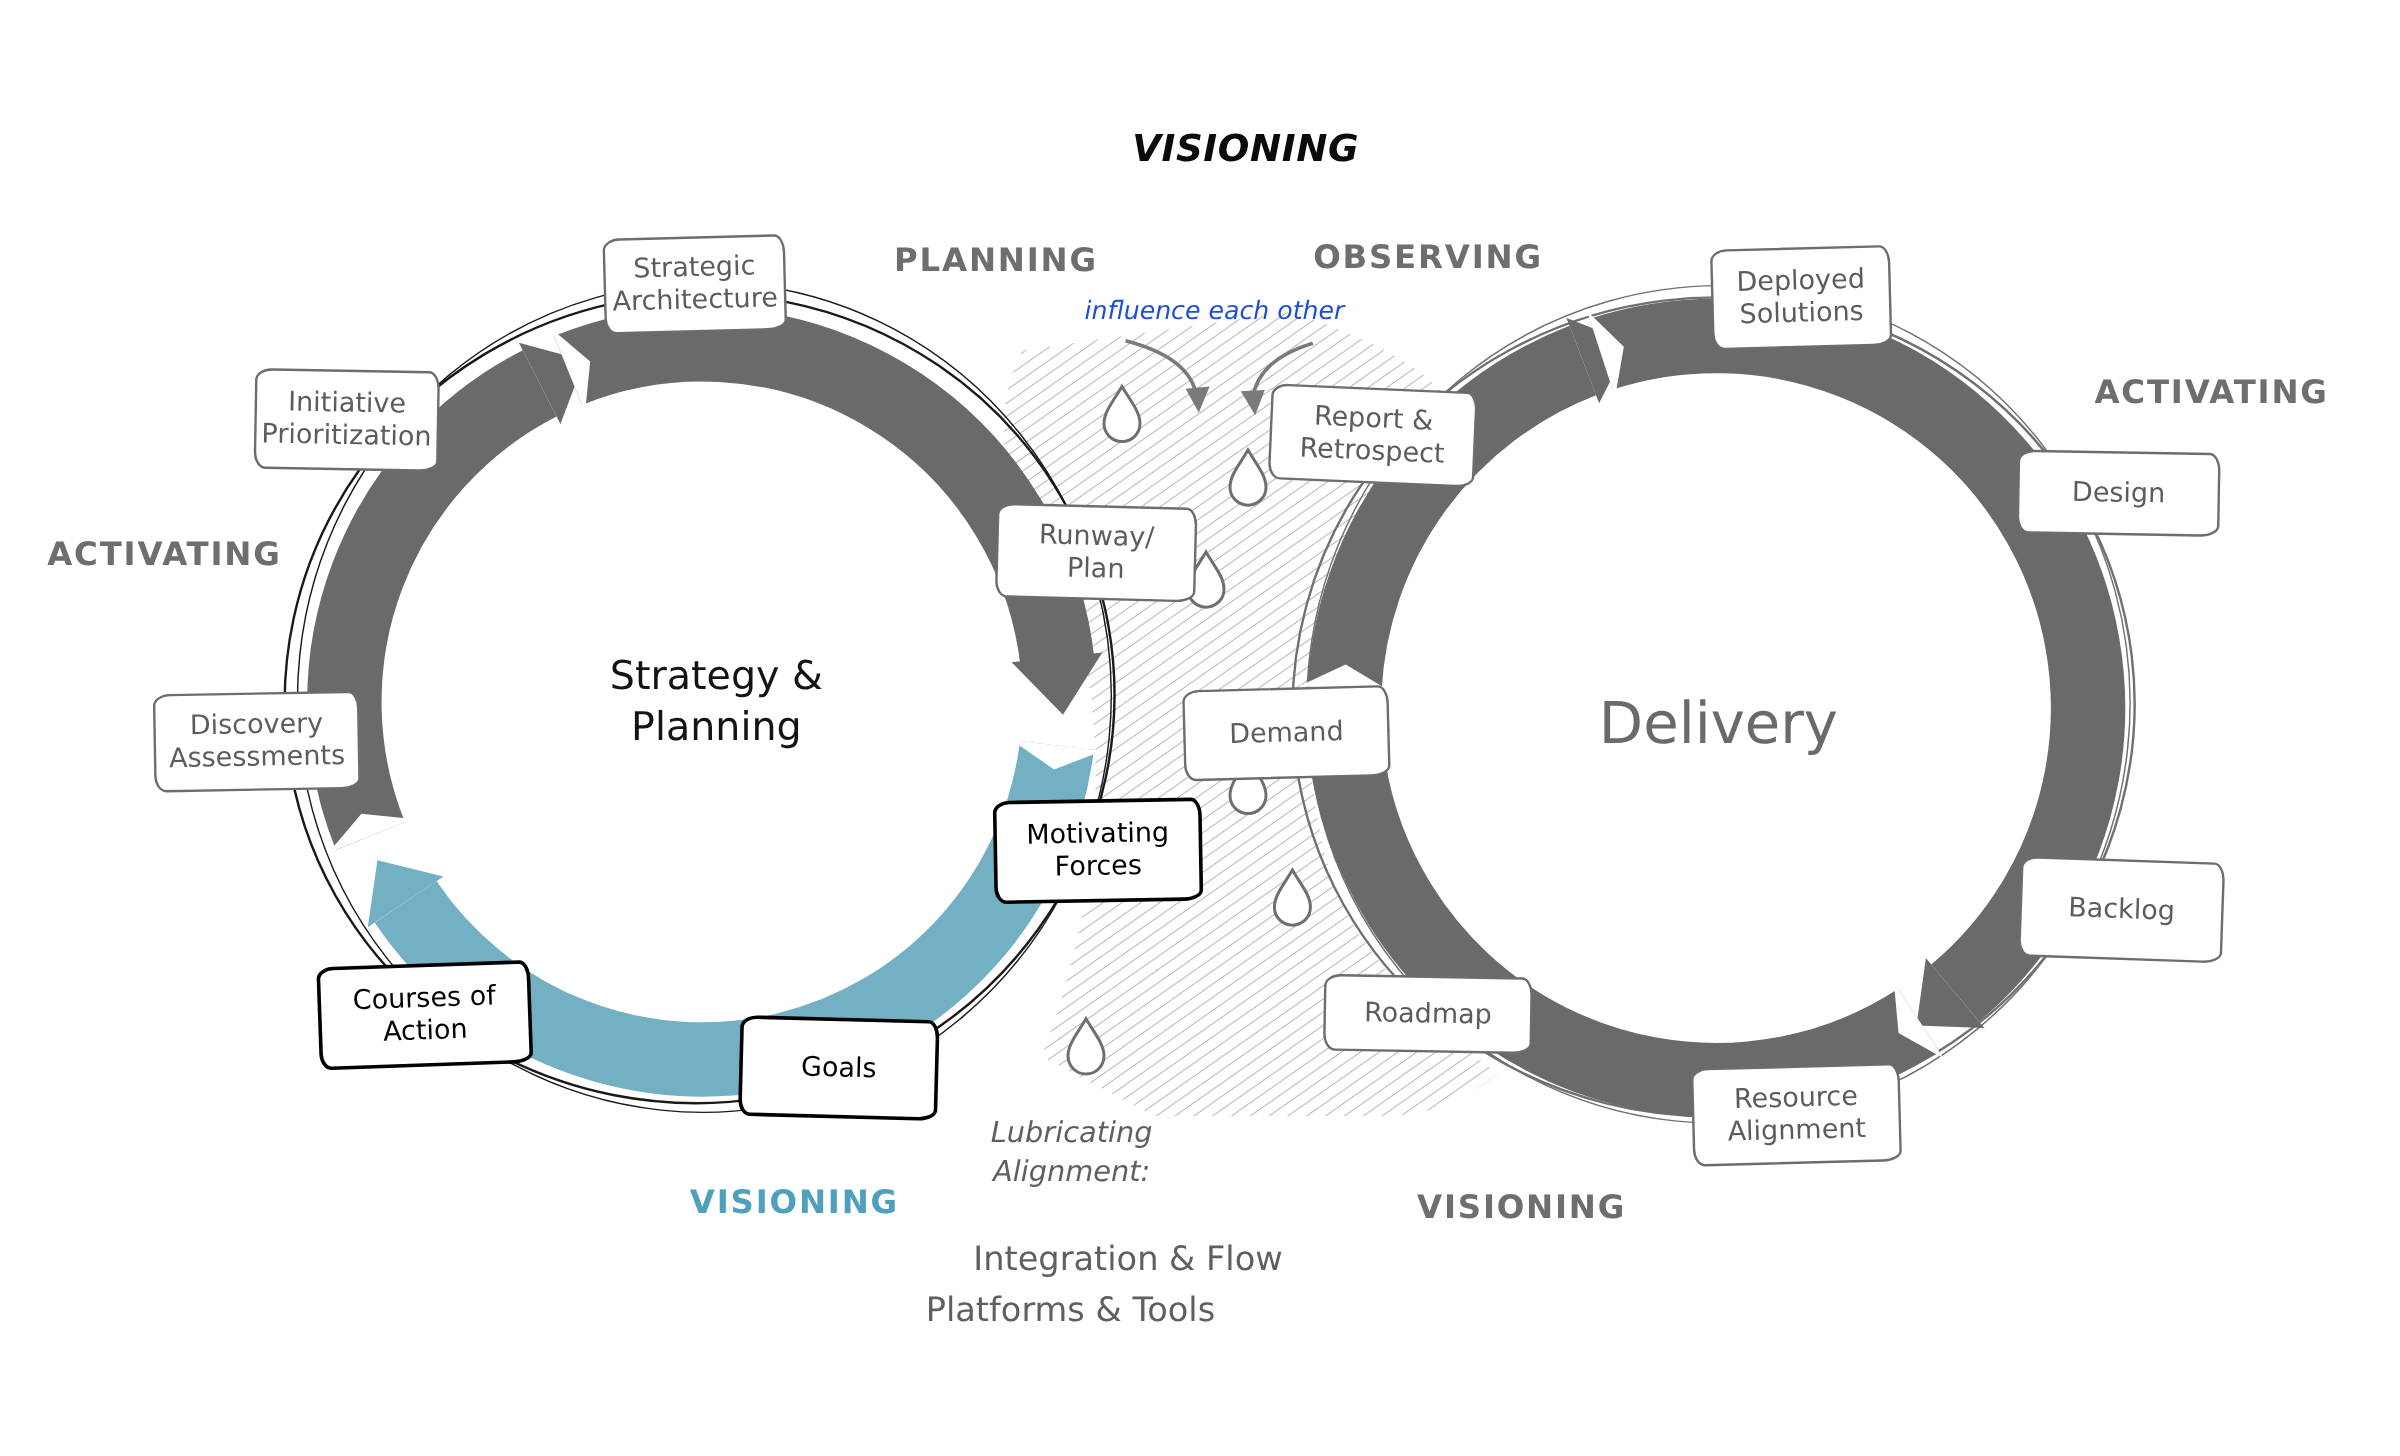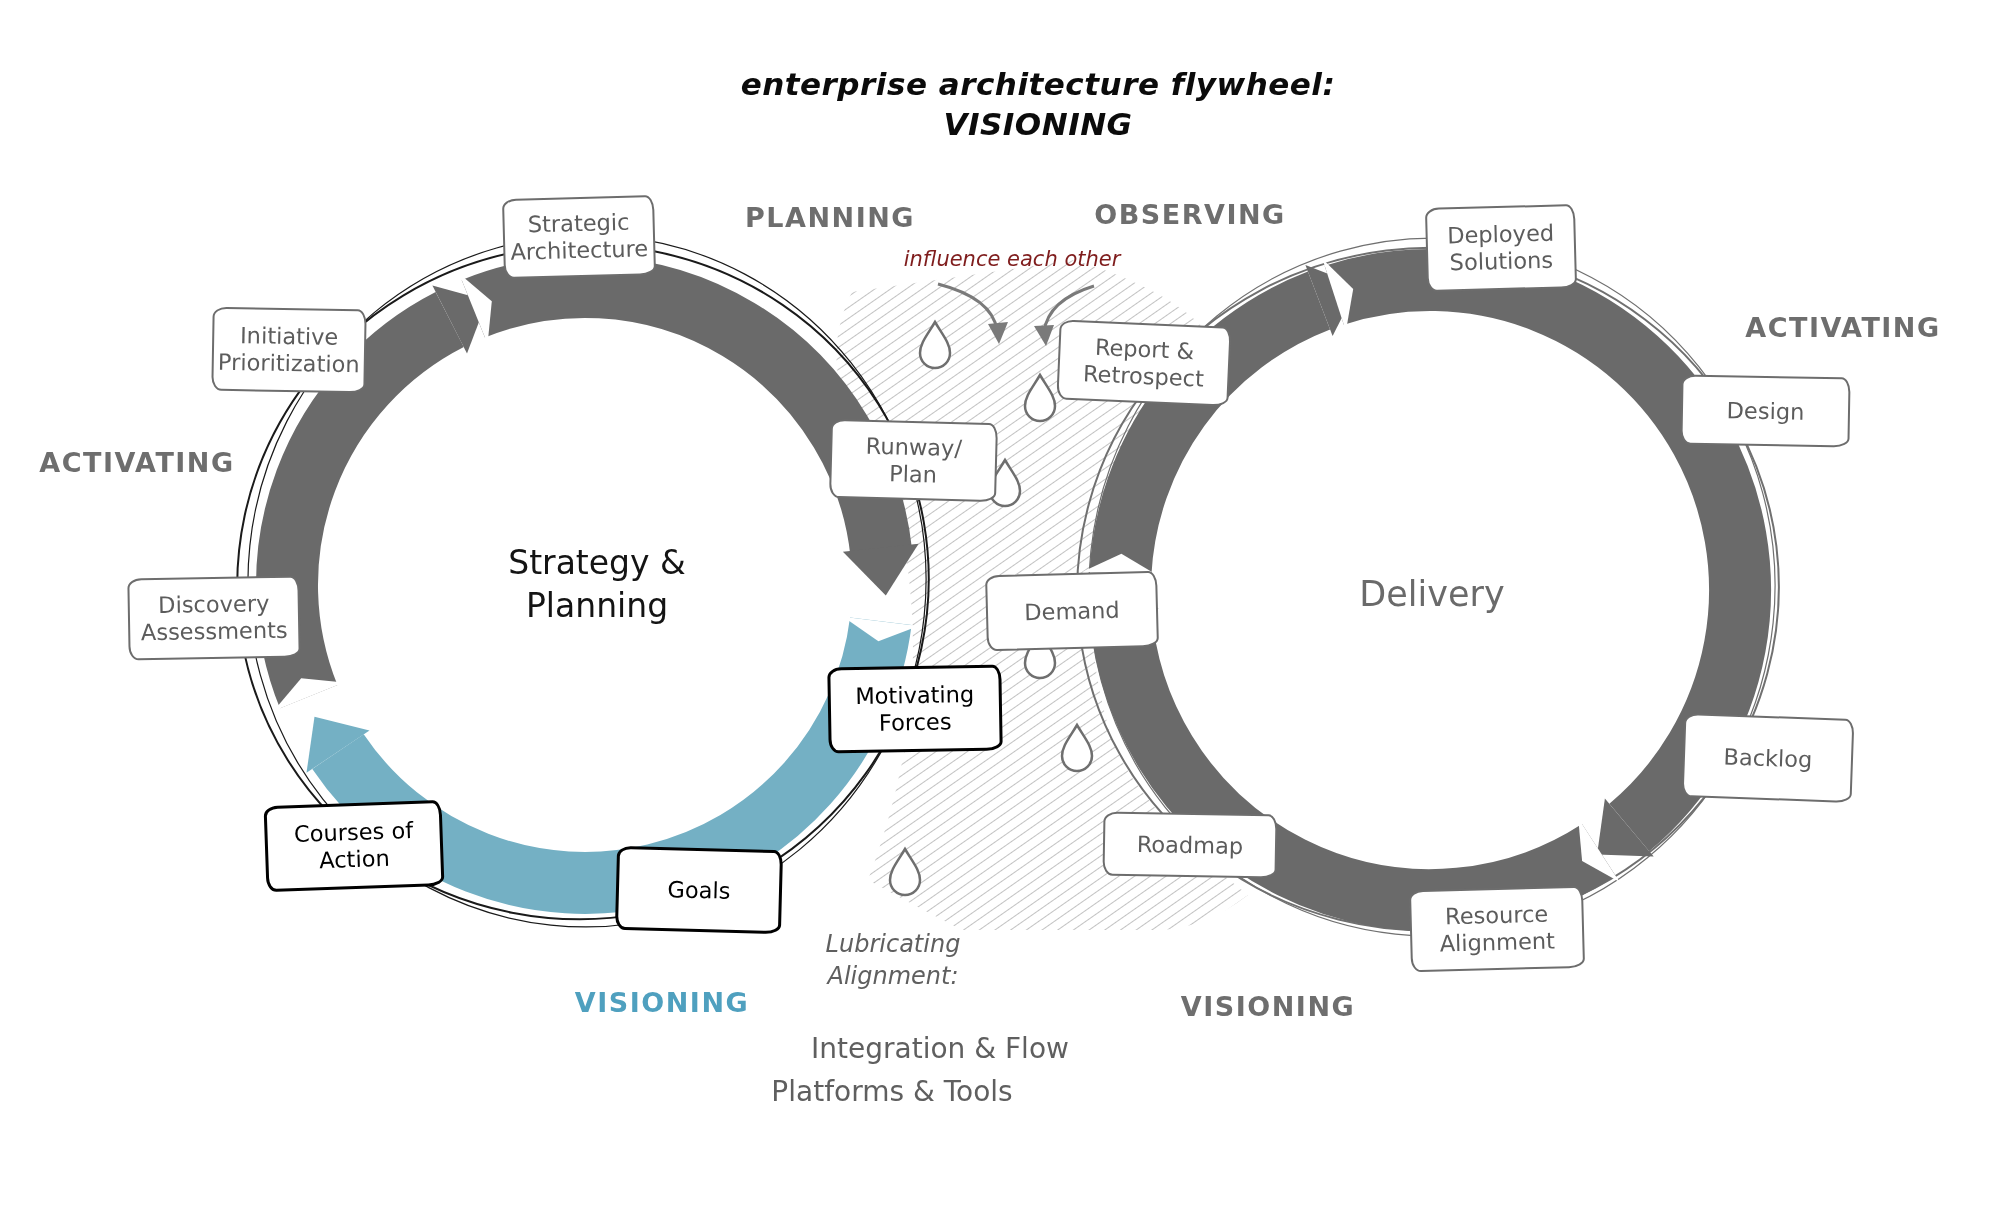--- a/index.html
+++ b/index.html
@@ -11,24 +11,24 @@
          font-weight:bold;font-style:italic;color:#0b0b0b;font-size:31px;letter-spacing:.5px;}
   .t1{top:66px;} .t2{top:106px;}
 
   .phase{position:absolute;transform:translateX(-50%);white-space:nowrap;
          font-weight:bold;color:#6e6e6e;font-size:27px;letter-spacing:1.5px;}
   .phase.teal{color:var(--teal-label,#4fa0bf);}
 
   .centerlabel{position:absolute;transform:translateX(-50%);text-align:center;
                white-space:pre-line;line-height:1.3;}
   .strategy{left:585px;top:542px;font-size:33px;color:#141414;margin-left:12px;}
-  .delivery{left:1432px;top:572px;font-size:35px;color:#6a6a6a;}
+  .delivery{left:1432px;top:572px;font-size:48px;color:#6a6a6a;}
 
   .note{position:absolute;left:1012px;top:247px;transform:translateX(-50%);
-        font-style:italic;color:#7f1d1d;font-size:21px;white-space:nowrap;}
+        font-style:italic;color:#1d4ed8;font-size:21px;white-space:nowrap;}
 
   .lube-head{position:absolute;left:893px;top:928px;transform:translateX(-50%);
              font-style:italic;color:#5f5f5f;font-size:24px;text-align:center;
              white-space:pre-line;line-height:1.35;}
   .lube-item{position:absolute;transform:translateX(-50%);color:#5f5f5f;font-size:28px;white-space:nowrap;}
 
   .box{position:absolute;background:#fff;display:flex;align-items:center;justify-content:center;
        text-align:center;white-space:pre-line;font-size:22.5px;line-height:1.2;
        border-radius:14px 9px 16px 10px / 10px 15px 9px 14px;}
   .box.gray{border:2.5px solid #6d6d6d;color:#5c5c5c;}
@@ -98,21 +98,20 @@
     </g>
 
     <g stroke="#7a7a7a" stroke-width="3" fill="none">
       <path d="M938,284 Q992,298 997,330"></path>
       <polygon points="988,324 1008,322 999,344" fill="#7a7a7a" stroke="none"></polygon>
       <path d="M1094,286 Q1048,300 1044,332"></path>
       <polygon points="1034,326 1054,325 1046,346" fill="#7a7a7a" stroke="none"></polygon>
     </g>
   </svg>
 
-  <div class="title t1">enterprise architecture flywheel:</div>
   <div class="title t2">VISIONING</div>
 
   <div class="phase" style="left:830px;top:202px;">PLANNING</div>
   <div class="phase" style="left:137px;top:447px;">ACTIVATING</div>
   <div class="phase teal" style="left:662px;top:987px;">VISIONING</div>
   <div class="phase" style="left:1190px;top:199px;">OBSERVING</div>
   <div class="phase" style="left:1843px;top:312px;">ACTIVATING</div>
   <div class="phase" style="left:1268px;top:991px;">VISIONING</div>
 
   <div class="centerlabel strategy">Strategy &amp;

